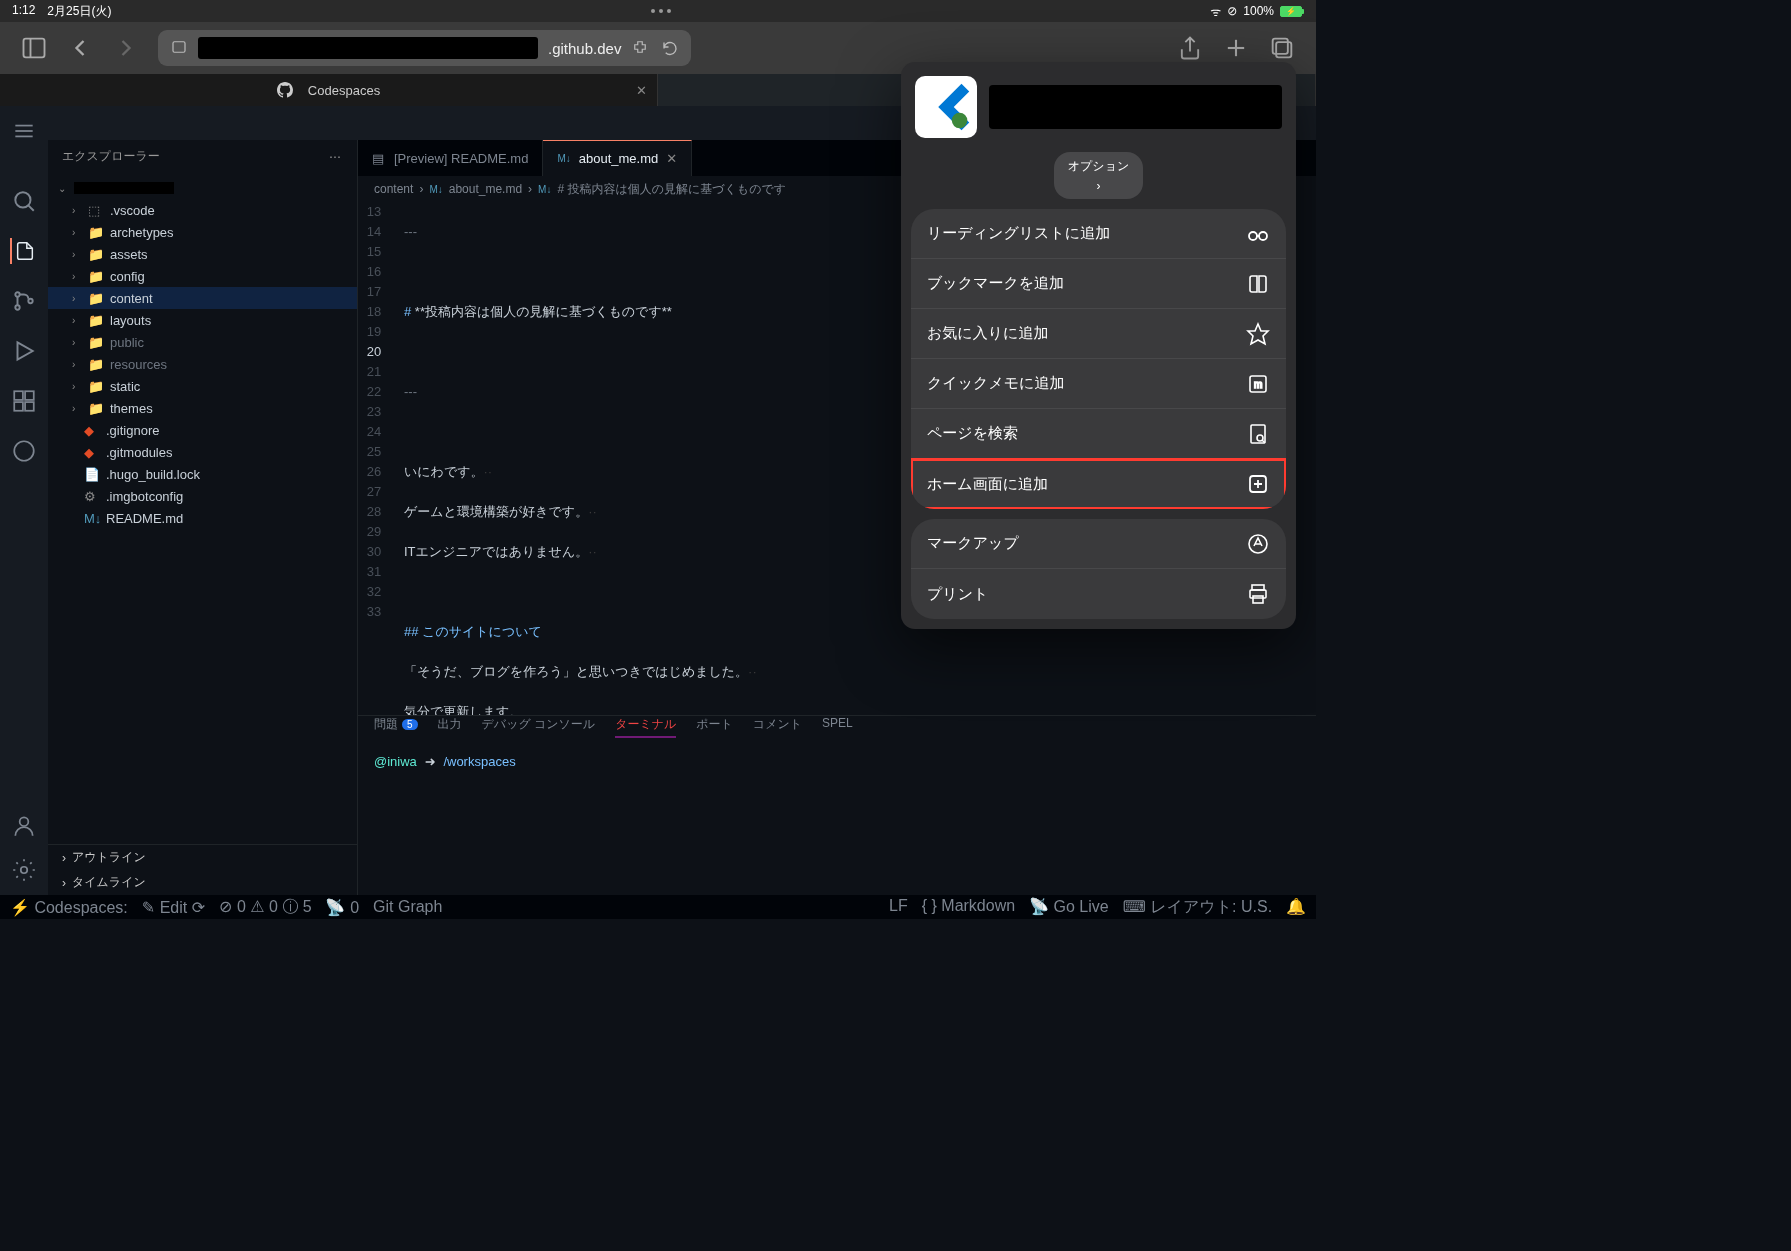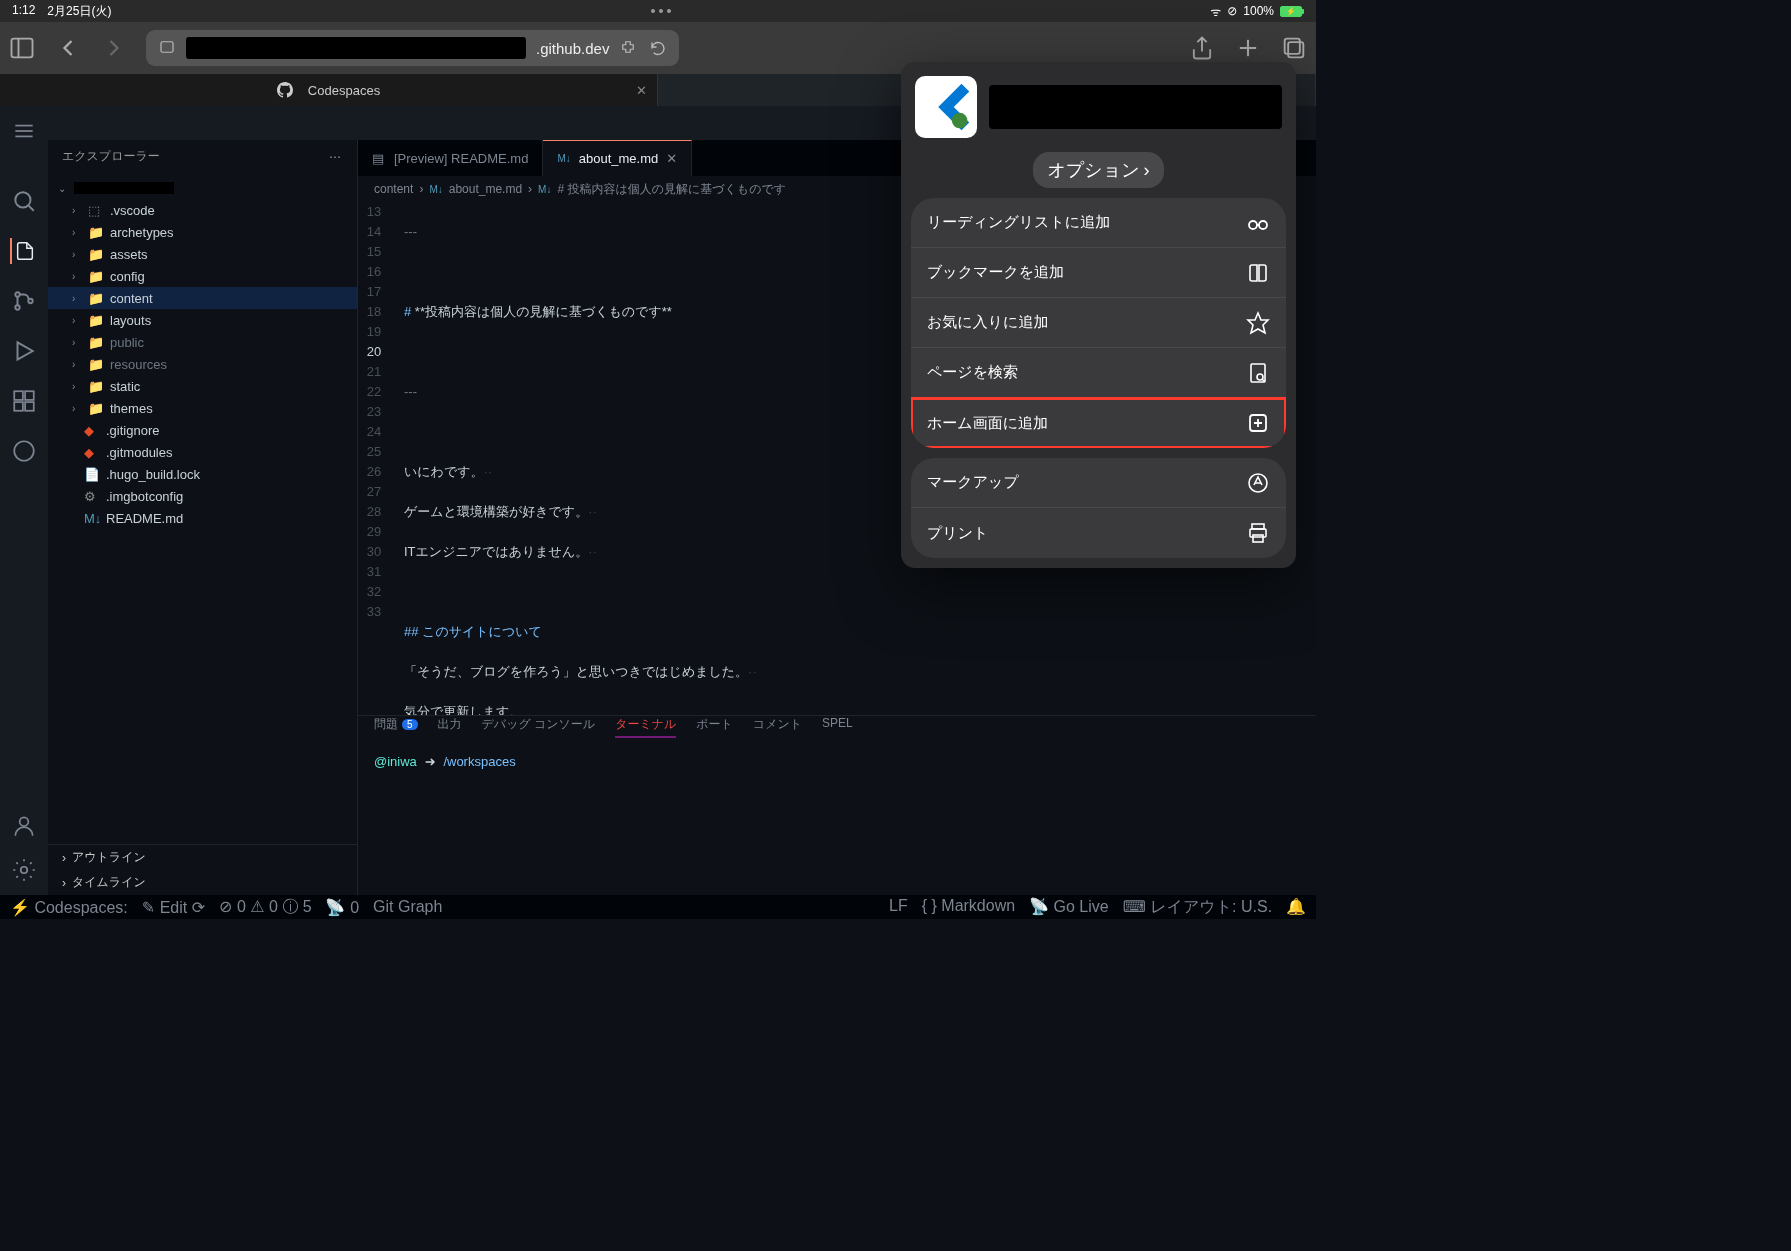--- a/index.html
+++ b/index.html
@@ -9,21 +9,21 @@
 .status-bar { height: 22px; background: #2a2a2a; display: flex; align-items: center; justify-content: space-between; padding: 0 12px; color: #fff; font-size: 12px; }
 .status-left { display: flex; gap: 12px; }
 .status-right { display: flex; align-items: center; gap: 6px; }
 .pill { display: flex; gap: 4px; color: #999; }
 .pill span { width: 4px; height: 4px; background: #999; border-radius: 50%; }
 .battery { display: inline-flex; align-items: center; }
 .batt-body { width: 22px; height: 11px; border: 1px solid #4cd964; border-radius: 2px; background: #4cd964; position: relative; display:flex; align-items:center; justify-content:center; color:#000; font-size:8px; font-weight:bold;}
 .batt-cap { width: 2px; height: 5px; background: #4cd964; border-radius: 0 1px 1px 0; }
 
 
-.safari-toolbar { height: 52px; background: #3a3a3a; display: flex; align-items: center; padding: 0 8px; gap: 18px; }
+.safari-toolbar { height: 52px; background: #3a3a3a; display: flex; align-items: center; padding: 0 20px; gap: 18px; }
 .tb-btn { width: 28px; height: 28px; display: flex; align-items: center; justify-content: center; color: #aaa; }
 .url-bar { flex: 1; max-width: 720px; margin: 0 auto; height: 36px; background: #555; border-radius: 9px; display: flex; align-items: center; padding: 0 12px; color: #eee; font-size: 15px; gap: 10px; }
 .url-mask { background: #000; height: 22px; width: 340px; border-radius: 3px; }
 .url-right { margin-left: auto; display: flex; gap: 12px; color: #bbb; }
 
 
 .browser-tabs { height: 32px; background: #1a1a1a; display: flex; }
 .btab { flex: 1; display: flex; align-items: center; justify-content: center; gap: 15px; color: #ccc; font-size: 13px; border-right: 1px solid #333; max-width: 50%; position: relative; }
 .btab.active { background: #1f2428; }
 .btab-close { position: absolute; right: 10px; color: #888; }
@@ -75,21 +75,21 @@
 
 .statusbar { height: 24px; background: #010409; display: flex; align-items: center; padding: 0 10px; font-size: 16px; color: #7d8590; gap: 14px; }
 .statusbar .sb-right { margin-left: auto; display: flex; gap: 14px; }
 
 
 .share-sheet { position: absolute; top: 62px; right: 20px; width: 395px; background: #2c2c2e; border-radius: 14px; padding: 10px; color: #fff; box-shadow: 0 20px 60px rgba(0,0,0,0.6); }
 .sheet-header { display: flex; gap: 12px; align-items: center; padding: 4px; }
 .sheet-icon { width: 62px; height: 62px; background: #fff; border-radius: 10px; display: flex; align-items: center; justify-content: center; font-size: 28px; }
 .sheet-title-mask { flex: 1; height: 44px; background: #000; border-radius: 4px; }
 .sheet-options { margin: 10px 0; display:flex; justify-content:center;}
-.opt-btn { background: #48484a; border-radius: 16px; padding: 6px 14px; font-size: 18px; display: flex; align-items: center; gap: 4px; }
+.opt-btn { background: #48484a; border-radius: 16px; padding: 6px 14px; font-size: 12px; display: flex; align-items: center; gap: 4px; flex-direction: column; }
 .sheet-group { background: #3a3a3c; border-radius: 23px; margin-top: 10px; overflow: hidden; }
 .sheet-item { height: 50px; display: flex; align-items: center; justify-content: space-between; padding: 0 16px; font-size: 15px; border-bottom: 1px solid #48484a; }
 .sheet-item:last-child { border-bottom: none; }
 .sheet-item.highlighted { outline: 3px solid #ff3b30; outline-offset: -2px; }
 .sheet-icon-r { width: 24px; height: 24px; display:flex; align-items:center; justify-content:center; color:#fff;}
 
 svg { width: 100%; height: 100%; }
 </style>
 </head>
 <body>
@@ -494,20 +494,29 @@
     </div>
     <div class="sheet-item">
       <span>お気に入りに追加</span>
       <span class="sheet-icon-r">
           <svg viewBox="0 0 24 24" fill="none" stroke="currentColor" stroke-width="1.6">
             <polygon points="12 2 15 9 22 9 17 14 19 22 12 18 5 22 7 14 2 9 9 9"></polygon>
           </svg>
         </span>
     </div>
     <div class="sheet-item">
+      <span>クイックメモに追加</span>
+      <span class="sheet-icon-r">
+          <svg viewBox="0 0 24 24" fill="none" stroke="currentColor" stroke-width="1.6">
+            <rect x="4" y="4" width="16" height="16" rx="2"></rect>
+            <text x="8" y="16" font-size="10" fill="currentColor">m</text>
+          </svg>
+        </span>
+    </div>
+    <div class="sheet-item">
       <span>ページを検索</span>
       <span class="sheet-icon-r">
           <svg viewBox="0 0 24 24" fill="none" stroke="currentColor" stroke-width="1.6">
             <rect x="5" y="3" width="14" height="18" rx="1"></rect>
             <circle cx="14" cy="16" r="3"></circle>
             <line x1="16" y1="18" x2="19" y2="21"></line>
           </svg>
         </span>
     </div>
     <div class="sheet-item highlighted">

